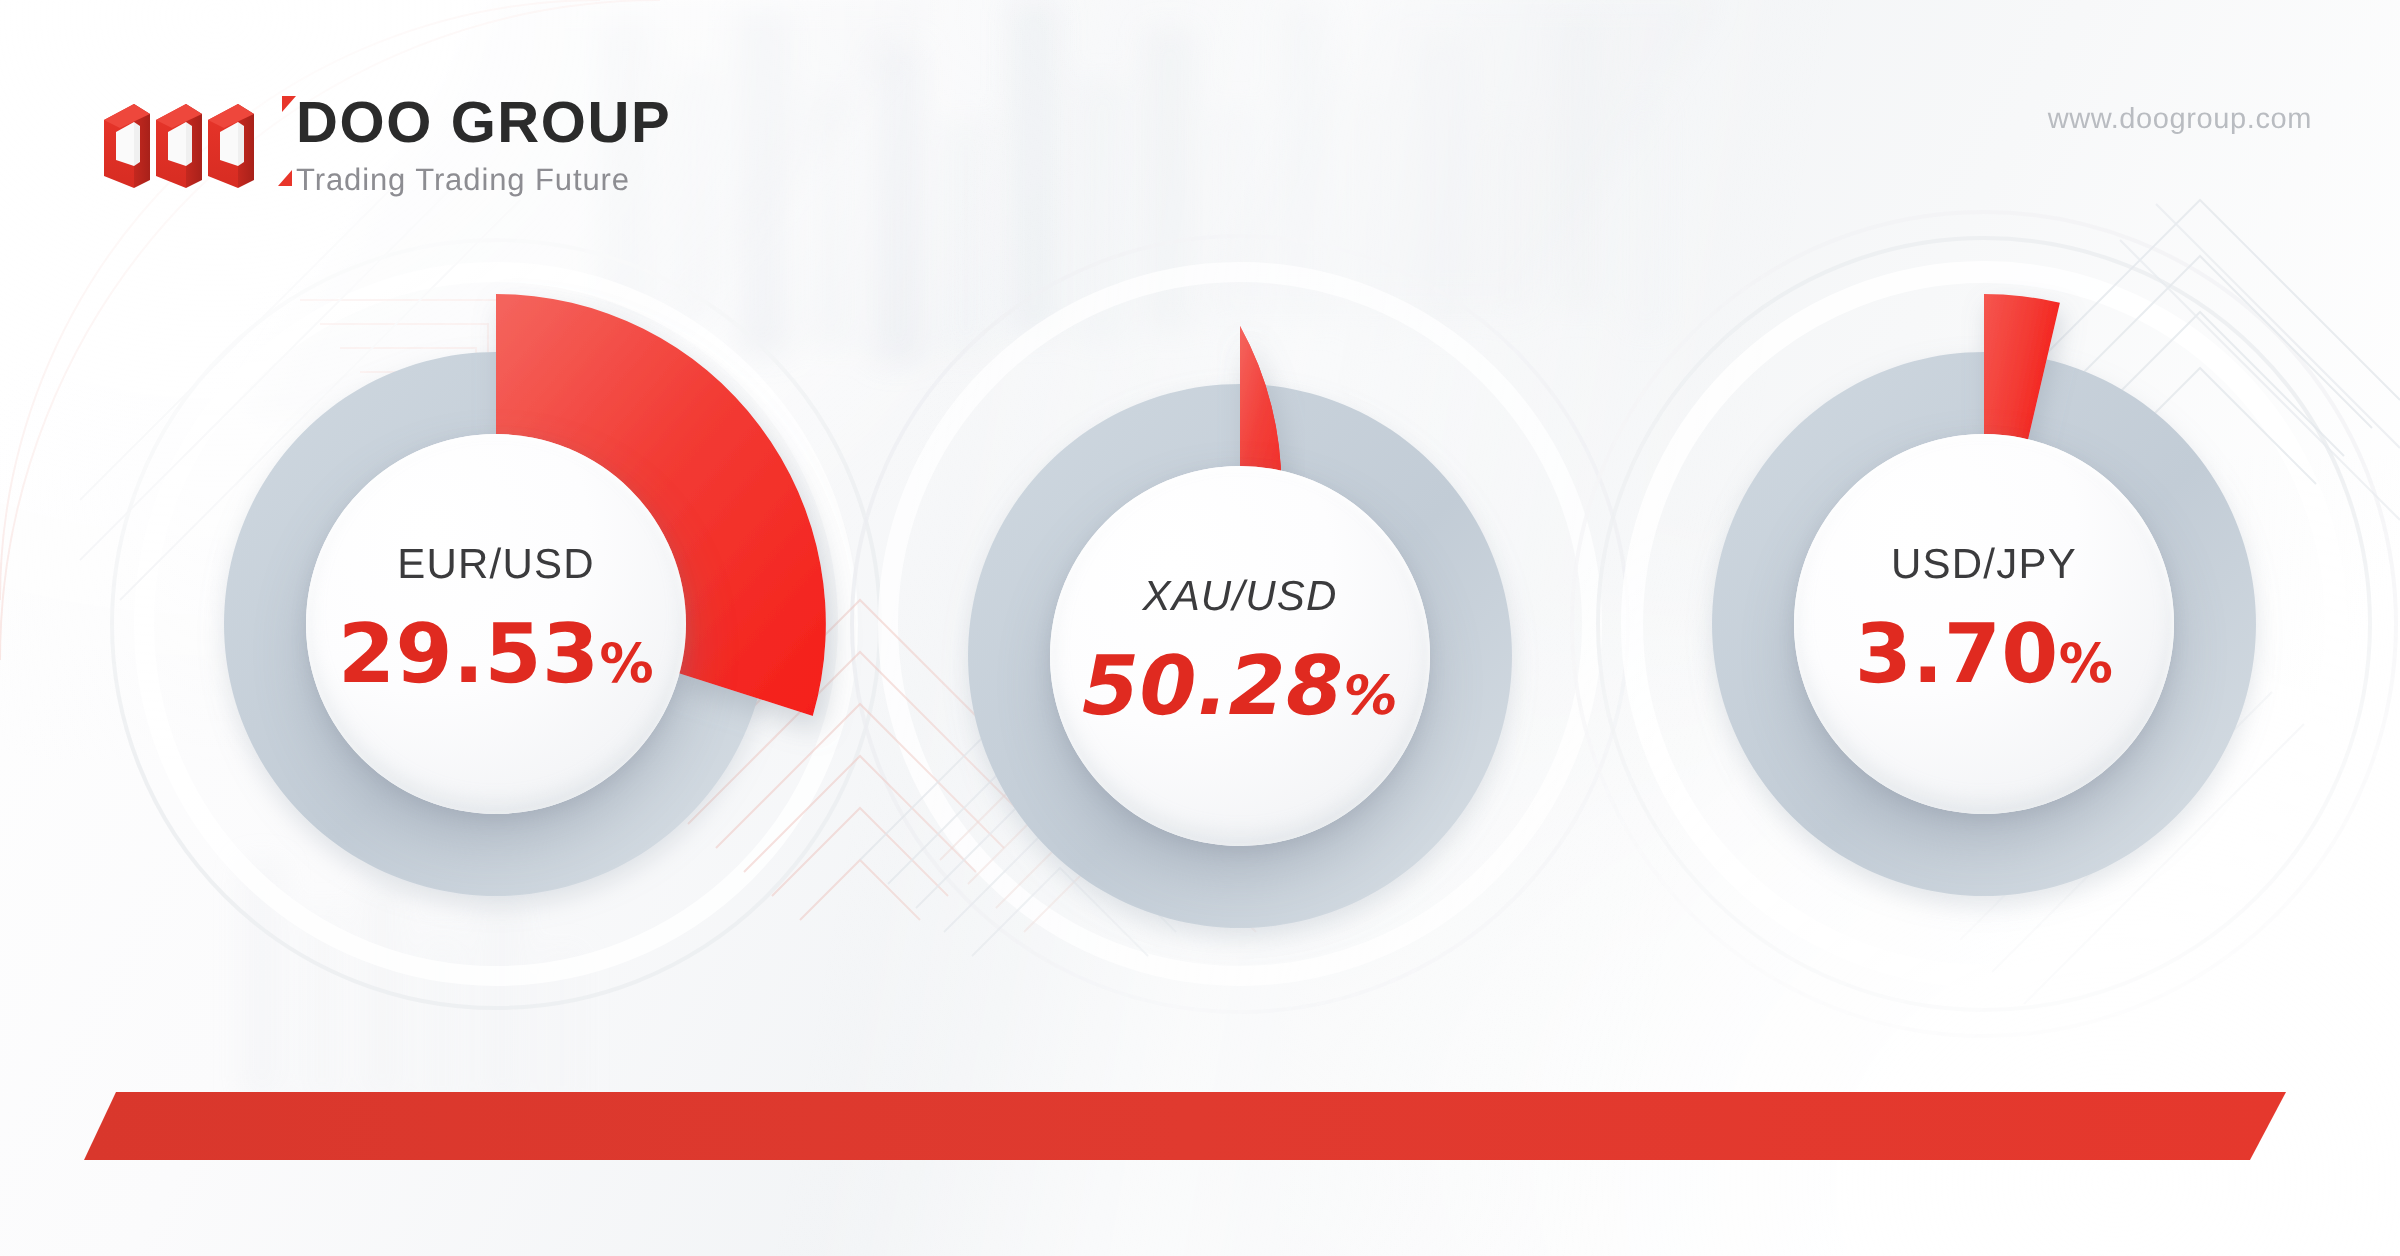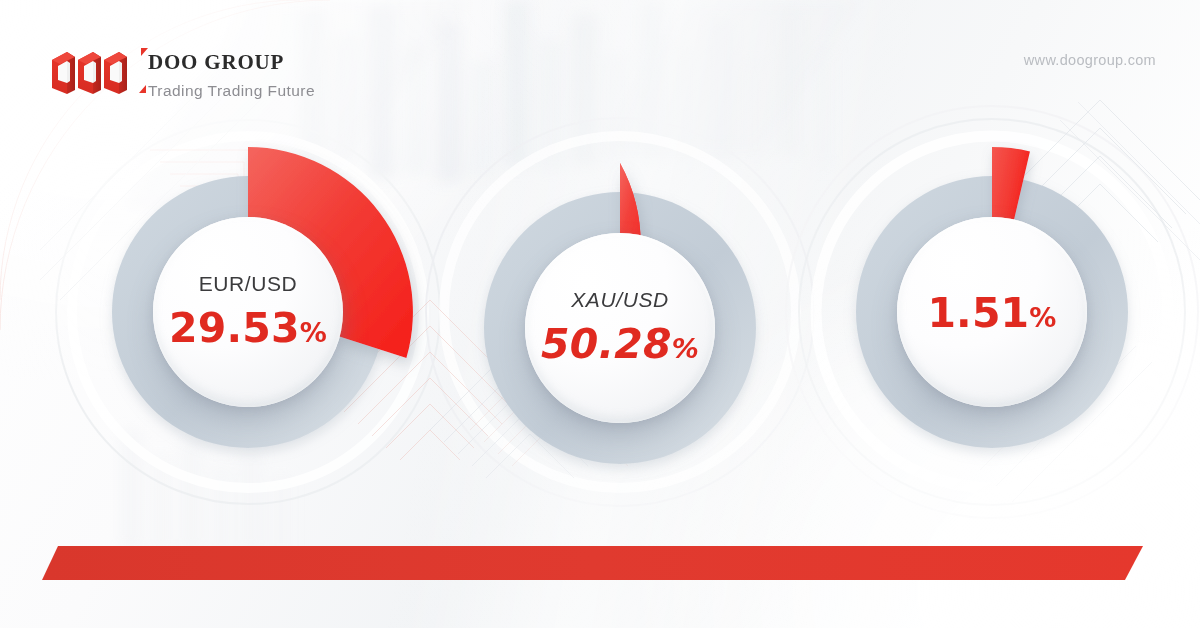--- a/index.html
+++ b/index.html
@@ -21,22 +21,22 @@
   .glow-br{position:absolute;right:-200px;bottom:-260px;width:760px;height:660px;
            background:radial-gradient(ellipse at 55% 55%,rgba(255,255,255,.95) 0%,rgba(255,255,255,.55) 48%,rgba(255,255,255,0) 75%);}
   .wash{position:absolute;left:0;top:0;width:1200px;height:628px;
         background:linear-gradient(100deg,rgba(255,255,255,0) 0%,rgba(255,255,255,0) 38%,rgba(255,255,255,.55) 52%,rgba(255,255,255,0) 70%);}
 
   
   .header{position:absolute;left:0;top:0;width:1200px;height:130px;}
   .logo{position:absolute;left:50px;top:46px;display:flex;align-items:flex-start;}
   .logo-mark{width:84px;height:48px;margin-top:4px;}
   .logo-text{margin-left:14px;display:flex;flex-direction:column;}
-  .brand{font-size:21px;font-weight:bold;color:#2b2b2b;letter-spacing:.8px;line-height:32px;
-         font-family:Liberation Serif, serif;}
+  .brand{font-size:29px;font-weight:bold;color:#2b2b2b;letter-spacing:.8px;line-height:32px;
+         font-family:Liberation Sans, sans-serif;}
   .tagline{font-size:15.5px;color:#8d8d92;letter-spacing:.45px;margin-top:4px;line-height:18px;}
   .brand-wrap{position:relative;}
   .tri-top{position:absolute;left:-7px;top:2px;width:0;height:0;
            border-left:7px solid #e8352a;border-bottom:8px solid transparent;}
   .tag-wrap{position:relative;}
   .tri-bot{position:absolute;left:-9px;top:7px;width:0;height:0;
            border-right:7px solid #e8352a;border-top:8px solid transparent;}
   .site-url{position:absolute;right:44px;top:52px;font-size:14.5px;color:#b9bcc1;letter-spacing:.3px;text-align:right;}
 
   
@@ -336,21 +336,22 @@
         <g filter="url(#trkSh3)">
           <path d="M180,44 A136,136 0 1,1 179.99,44 Z
                    M180,85 A95,95 0 1,0 180.01,85 Z" fill="url(#trkG3)" fill-rule="evenodd"></path>
         </g>
 
         <g filter="url(#arcSh3)">
           <path d="M180,15 A165,165 0 0,1 217.96,19.42 L201.85,88.55 A95,95 0 0,0 180,85 Z" fill="url(#redG3)"></path>
         </g>
       </svg>
       <div class="hub">
-        <div class="pct"><span>1.51</span><span class="sym">%</span></div>
+        <div class="pair">USD/JPY</div>
+        <div class="pct"><span>3.70</span><span class="sym">%</span></div>
       </div>
     </div>
 
   </div>
 
   <div class="footer-bar">
     <svg viewBox="0 0 1200 44" width="1200" height="44">
       <defs>
         <linearGradient id="barG" x1="0" y1="0" x2="1" y2="0">
           <stop offset="0%" stop-color="#d9372c"></stop>

